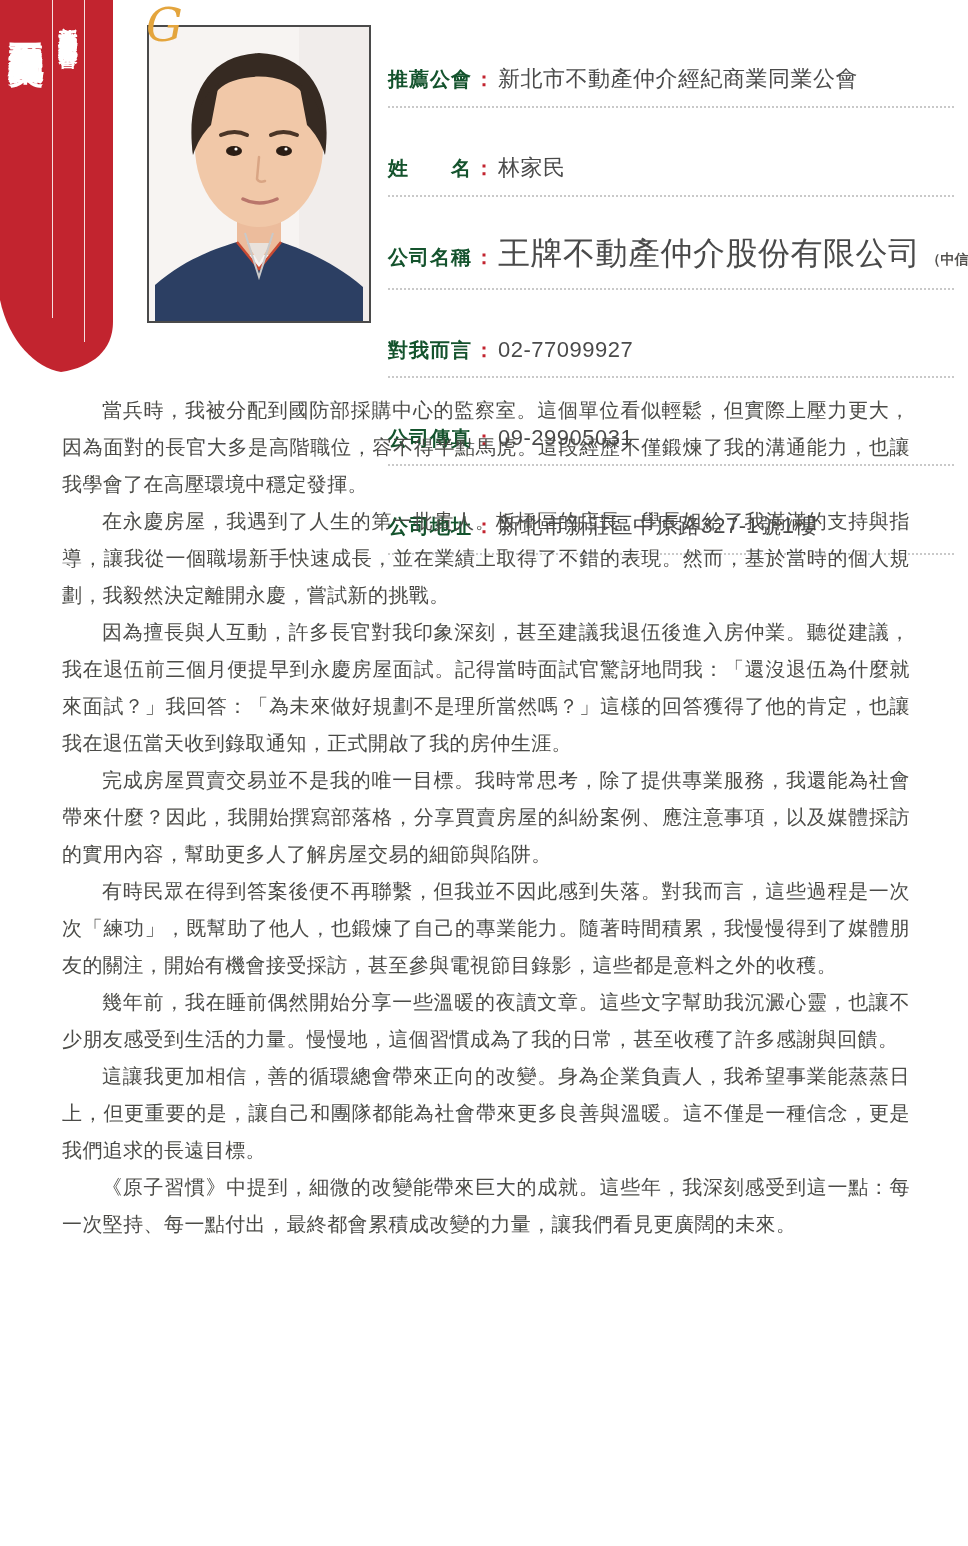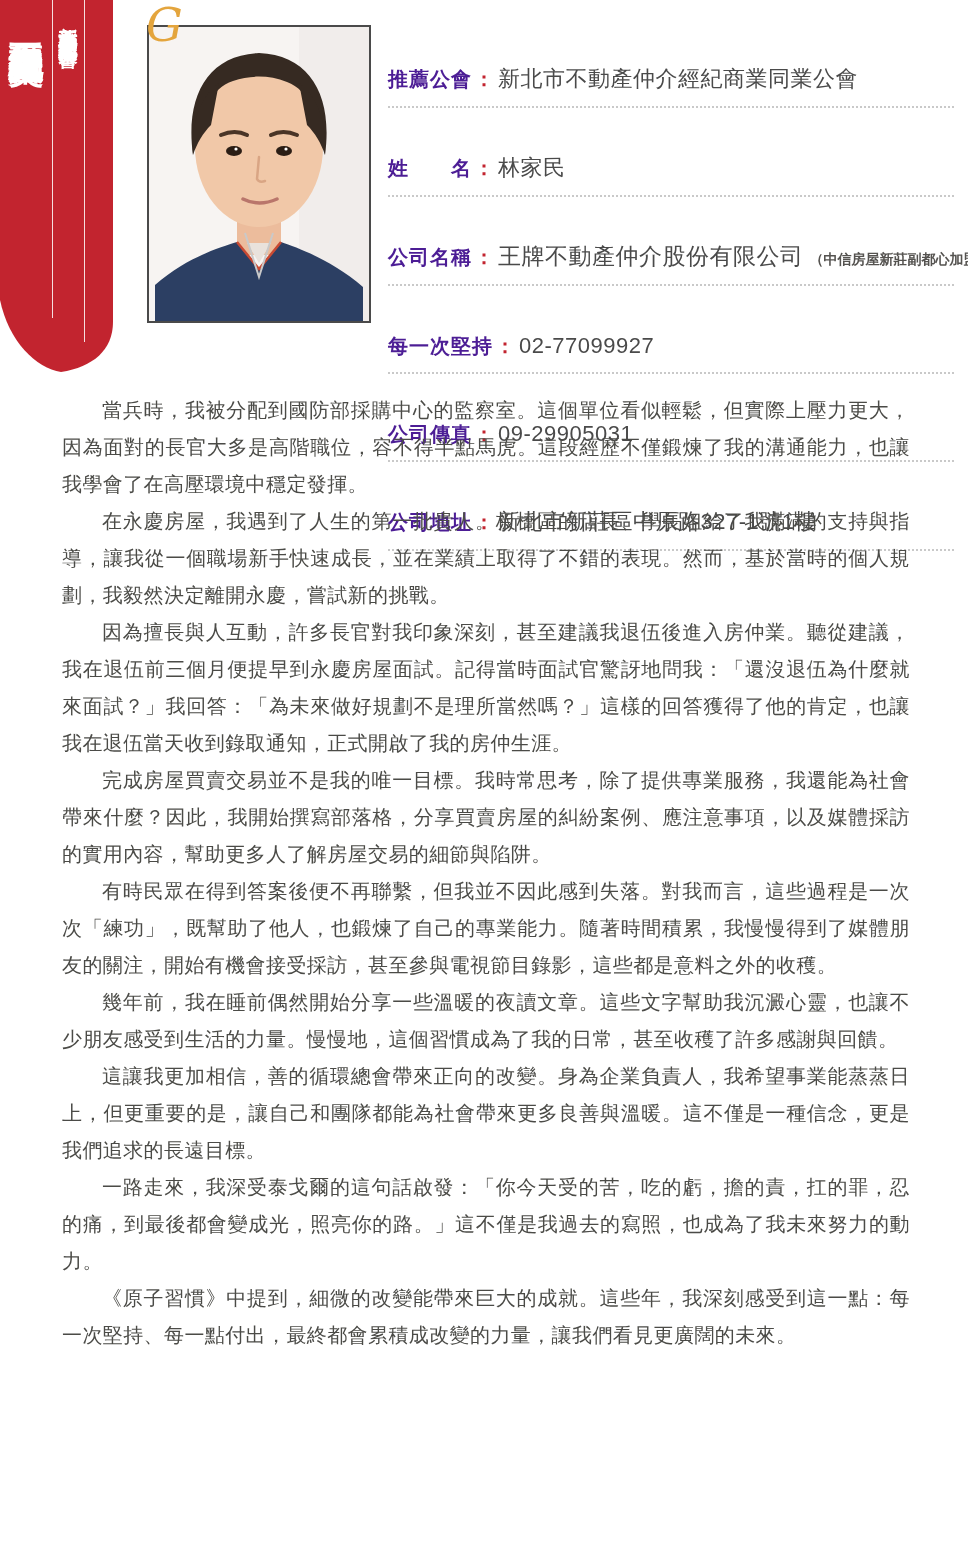--- a/index.html
+++ b/index.html
@@ -34,24 +34,24 @@
     font-family:"DejaVu Serif","Liberation Serif",serif; font-style:italic;
     font-size:46px; color:#e4a53d; line-height:1;
   }
 
   
   .info { position:absolute; left:388px; top:19px; width:566px; }
   .info-row {
     padding:10px 0 12px 0; border-bottom:2px dotted #c9c9c9;
     display:flex; align-items:baseline; white-space:nowrap;
   }
-  .info-label { color:#4c1d95; font-size:20px; font-weight:bold; letter-spacing:1px;margin-top:37px; }
+  .info-label { color:#14532d; font-size:20px; font-weight:bold; letter-spacing:1px;margin-top:37px; }
   .info-colon { color:#c2242f; font-size:20px; font-weight:bold; margin:0 4px 0 2px; }
   .info-value { color:#4a4a4a; font-size:22px; letter-spacing:0.5px; }
-  .info-value.big { font-size:23px; }
+  .info-value.big { font-size:32px; }
   .info-note { color:#555350; font-size:14px; margin-left:6px; font-weight:bold; }
 
   
   .section-title {
     position:absolute; left:145px; top:333px;
     color:#c2242f; font-size:37px; font-weight:bold; letter-spacing:3px;
   }
   .content { position:absolute; left:62px; top:392px; width:848px; }
   .content p {
     font-size:20px; line-height:37px; color:#4b4b47;
@@ -119,21 +119,21 @@
         <span class="info-colon">：</span>
       <span class="info-value">林家民</span>
     </div>
     <div class="info-row">
       <span class="info-label">公司名稱</span>
         <span class="info-colon">：</span>
       <span class="info-value big">王牌不動產仲介股份有限公司</span>
       <span class="info-note">（中信房屋新莊副都心加盟店）</span>
     </div>
     <div class="info-row">
-      <span class="info-label">每一次堅持</span>
+      <span class="info-label">對我而言</span>
         <span class="info-colon">：</span>
       <span class="info-value">02-77099927</span>
     </div>
     <div class="info-row">
       <span class="info-label">公司傳真</span>
         <span class="info-colon">：</span>
       <span class="info-value">09-29905031</span>
     </div>
     <div class="info-row">
       <span class="info-label">公司地址</span>
@@ -144,18 +144,17 @@
 
 
   <div class="content">
     <p>當兵時，我被分配到國防部採購中心的監察室。這個單位看似輕鬆，但實際上壓力更大，因為面對的長官大多是高階職位，容不得半點馬虎。這段經歷不僅鍛煉了我的溝通能力，也讓我學會了在高壓環境中穩定發揮。</p>
     <p>在永慶房屋，我遇到了人生的第一批貴人。板橋區的店長、學長姐給了我滿滿的支持與指導，讓我從一個職場新手快速成長，並在業績上取得了不錯的表現。然而，基於當時的個人規劃，我毅然決定離開永慶，嘗試新的挑戰。</p>
     <p>因為擅長與人互動，許多長官對我印象深刻，甚至建議我退伍後進入房仲業。聽從建議，我在退伍前三個月便提早到永慶房屋面試。記得當時面試官驚訝地問我：「還沒退伍為什麼就來面試？」我回答：「為未來做好規劃不是理所當然嗎？」這樣的回答獲得了他的肯定，也讓我在退伍當天收到錄取通知，正式開啟了我的房仲生涯。</p>
     <p>完成房屋買賣交易並不是我的唯一目標。我時常思考，除了提供專業服務，我還能為社會帶來什麼？因此，我開始撰寫部落格，分享買賣房屋的糾紛案例、應注意事項，以及媒體採訪的實用內容，幫助更多人了解房屋交易的細節與陷阱。</p>
     <p>有時民眾在得到答案後便不再聯繫，但我並不因此感到失落。對我而言，這些過程是一次次「練功」，既幫助了他人，也鍛煉了自己的專業能力。隨著時間積累，我慢慢得到了媒體朋友的關注，開始有機會接受採訪，甚至參與電視節目錄影，這些都是意料之外的收穫。</p>
     <p>幾年前，我在睡前偶然開始分享一些溫暖的夜讀文章。這些文字幫助我沉澱心靈，也讓不少朋友感受到生活的力量。慢慢地，這個習慣成為了我的日常，甚至收穫了許多感謝與回饋。</p>
     <p>這讓我更加相信，善的循環總會帶來正向的改變。身為企業負責人，我希望事業能蒸蒸日上，但更重要的是，讓自己和團隊都能為社會帶來更多良善與溫暖。這不僅是一種信念，更是我們追求的長遠目標。</p>
-    <p>一路走來，我深受泰戈爾的這句話啟發：「你今天受的苦，吃的虧，擔的責，扛的罪，忍的痛，到最後都會變成光，照亮你的路。」這不僅是我過去的寫照，也成為了我未來努力的動力。</p>
     <p>《原子習慣》中提到，細微的改變能帶來巨大的成就。這些年，我深刻感受到這一點：每一次堅持、每一點付出，最終都會累積成改變的力量，讓我們看見更廣闊的未來。</p>
 
   </div>
 
 </div>
 
 </body></html>

